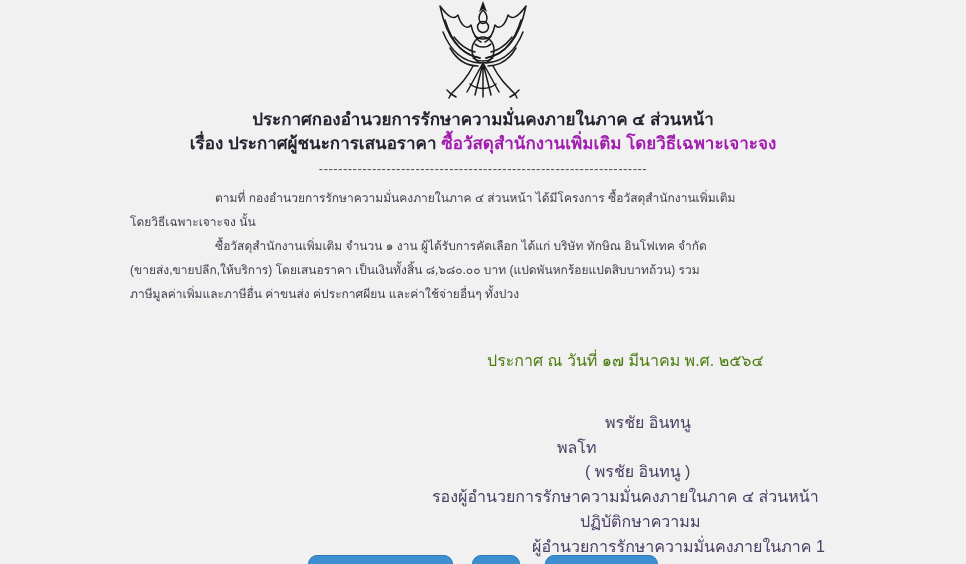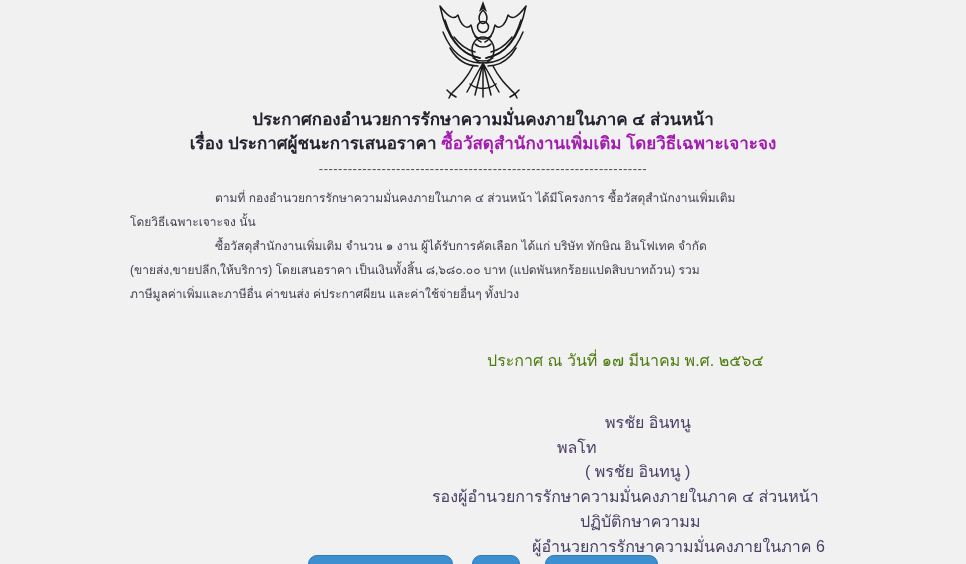--- a/index.html
+++ b/index.html
@@ -119,19 +119,19 @@
     <div class="body-line">ภาษีมูลค่าเพิ่มและภาษีอื่น ค่าขนส่ง ค่ประกาศผียน และค่าใช้จ่ายอื่นๆ ทั้งปวง</div>
   </div>
 
   <div class="date-line">ประกาศ ณ วันที่  ๑๗ มีนาคม พ.ศ. ๒๕๖๔</div>
 
   <div class="sig sig-name">พรชัย อินทนู</div>
   <div class="sig sig-rank">พลโท</div>
   <div class="sig sig-paren">( พรชัย      อินทนู )</div>
   <div class="sig sig-title1">รองผู้อำนวยการรักษาความมั่นคงภายในภาค ๔ ส่วนหน้า</div>
   <div class="sig sig-acting">ปฏิบัติกษาความม</div>
-  <div class="sig sig-title2">ผู้อำนวยการรักษาความมั่นคงภายในภาค 6</div>
+  <div class="sig sig-title2">ผู้อำนวยการรักษาความมั่นคงภายในภาค 1</div>
 
   <div class="footer-btn btn-1"></div>
   <div class="footer-btn btn-2"></div>
   <div class="footer-btn btn-3"></div>
 
 </div>
 
 </body></html>

